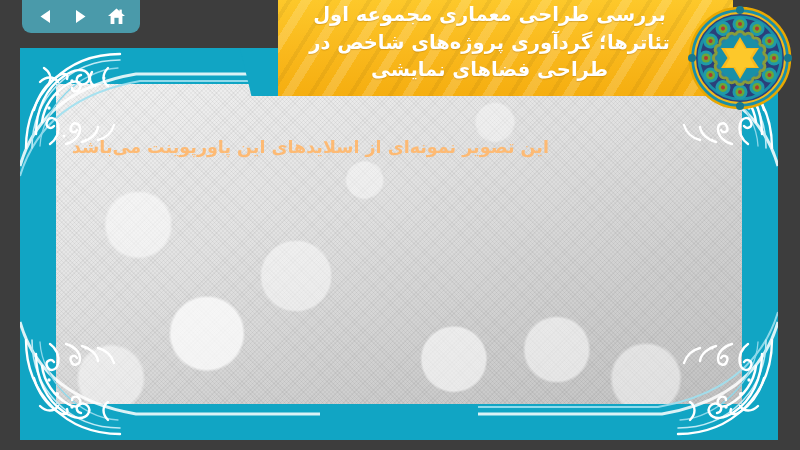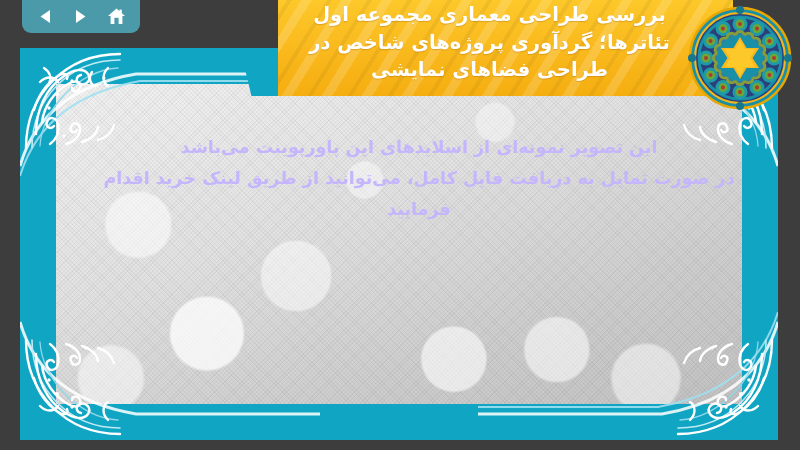--- a/index.html
+++ b/index.html
@@ -80,21 +80,21 @@
     position:absolute;left:278px;top:48px;width:455px;height:48px;
     background:#11a5c4;z-index:30;
   }
 
   
   .medallion{position:absolute;left:688px;top:6px;width:104px;height:104px;z-index:50;}
 
   
   .body-text{
     position:absolute;left:72px;top:132px;width:694px;
-    direction:rtl;text-align:center;color:#c4b5fd;
+    direction:rtl;text-align:left;color:#fdba74;
     font-size:17.5px;line-height:1.78;font-weight:700;
     z-index:25;
   }
   .body-text p{margin:0;}
 </style>
 </head>
 <body>
 
 <div id="stage">
 
@@ -204,21 +204,20 @@
           <circle cx="66" cy="92" r="1.6"></circle>
       </g>
     </svg>
   </div>
 
   <div class="banner-underteal"></div>
   <div class="notch"></div>
 
   <div class="body-text">
     <p>این تصویر نمونه‌ای از اسلایدهای این پاورپوینت می‌باشد</p>
-    <p>در صورت تمایل به دریافت فایل کامل، می‌توانید از طریق لینک خرید اقدام فرمایید</p>
   </div>
 
   <div class="banner">
     <div class="banner-text">بررسی طراحی معماری مجموعه اول
 تئاترها؛ گردآوری پروژه‌های شاخص در
 طراحی فضاهای نمایشی</div>
   </div>
 
   <svg class="medallion" viewBox="0 0 104 104">
     <circle cx="52" cy="52" r="50" fill="#1a8fa8"></circle>

